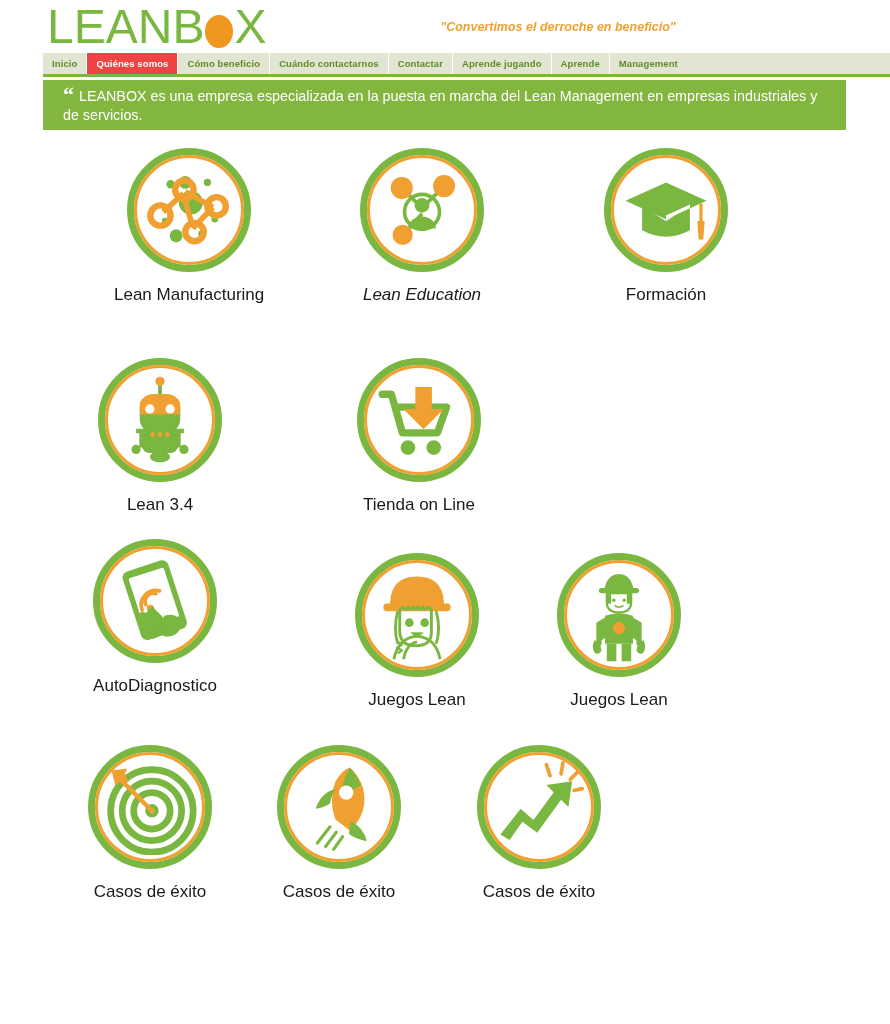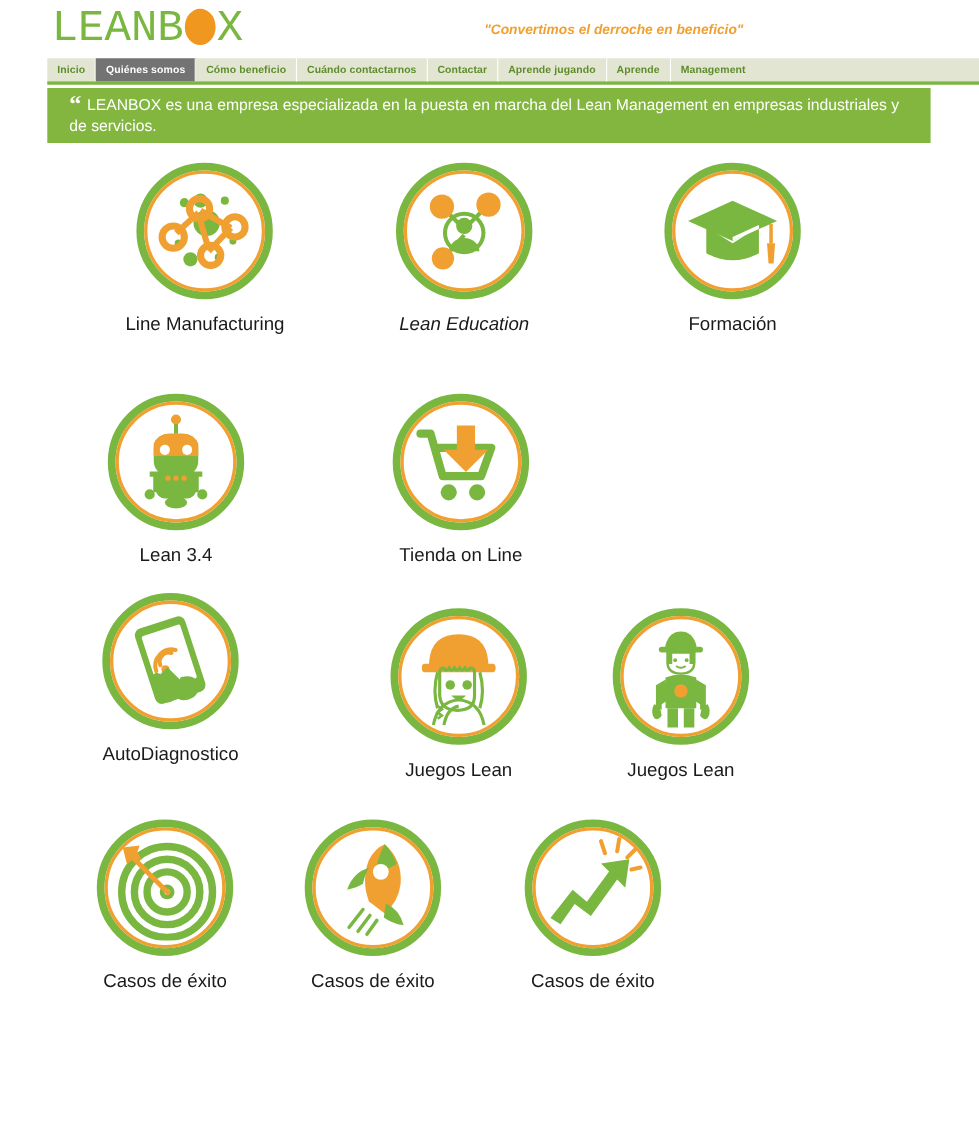--- a/index.html
+++ b/index.html
@@ -21,25 +21,25 @@
     left: 43px;
     top: 0;
     width: 803px;
     height: 52px;
     background: #ffffff;
   }
   .logo {
     position: absolute;
     left: 4px;
     top: 5px;
-    font-size: 40px;
+    font-size: 48px;
     letter-spacing: 0px;
     font-weight: 400;
     color: #7ab740;
-    font-family: Liberation Mono, monospace;
+    font-family: Liberation Sans, sans-serif;
     line-height: 44px;
     white-space: nowrap;
   }
   .logo .logo-o {
     display: inline-block;
     position: relative;
     width: 30px;
     height: 34px;
     vertical-align: -5px;
   }
@@ -89,21 +89,21 @@
     padding: 0 9px;
     height: 100%;
     box-sizing: border-box;
     border-right: 1px solid #ffffff;
     white-space: nowrap;
     cursor: pointer;
     letter-spacing: 0.1px;
   }
   .nav-item:last-child { border-right: none; }
   .nav-item.active {
-    background: #737373;
+    background: #ef4444;
     color: #ffffff;
   }
 
   
   .quote-banner {
     position: absolute;
     left: 43px;
     top: 80px;
     width: 803px;
     height: 50px;
@@ -222,21 +222,21 @@
         <line x1="76" y1="47" x2="54" y2="70"></line>
         <line x1="44" y1="34" x2="54" y2="68"></line>
       </g>
       <circle cx="19" cy="56" r="11" fill="none" stroke="#f0a030" stroke-width="7"></circle>
       <circle cx="45" cy="28" r="10" fill="none" stroke="#f0a030" stroke-width="7"></circle>
       <circle cx="80" cy="46" r="10" fill="none" stroke="#f0a030" stroke-width="7"></circle>
       <circle cx="56" cy="74" r="10" fill="none" stroke="#f0a030" stroke-width="7"></circle>
     </svg>
         </div>
       </div>
-      <div class="tile-label">Line Manufacturing</div>
+      <div class="tile-label">Lean Manufacturing</div>
     </div>
     <div class="tile" style="left: 360px; top: 8px; font-style: italic;">
       <div class="badge">
         <div class="ring-outer"></div>
         <div class="ring-inner"></div>
         <div class="glyph">
           <svg width="92" height="92" viewBox="0 0 100 100">
       <g stroke="#7ab740" stroke-width="4" fill="none">
         <line x1="30" y1="28" x2="50" y2="48"></line>
         <line x1="72" y1="26" x2="50" y2="48"></line>

